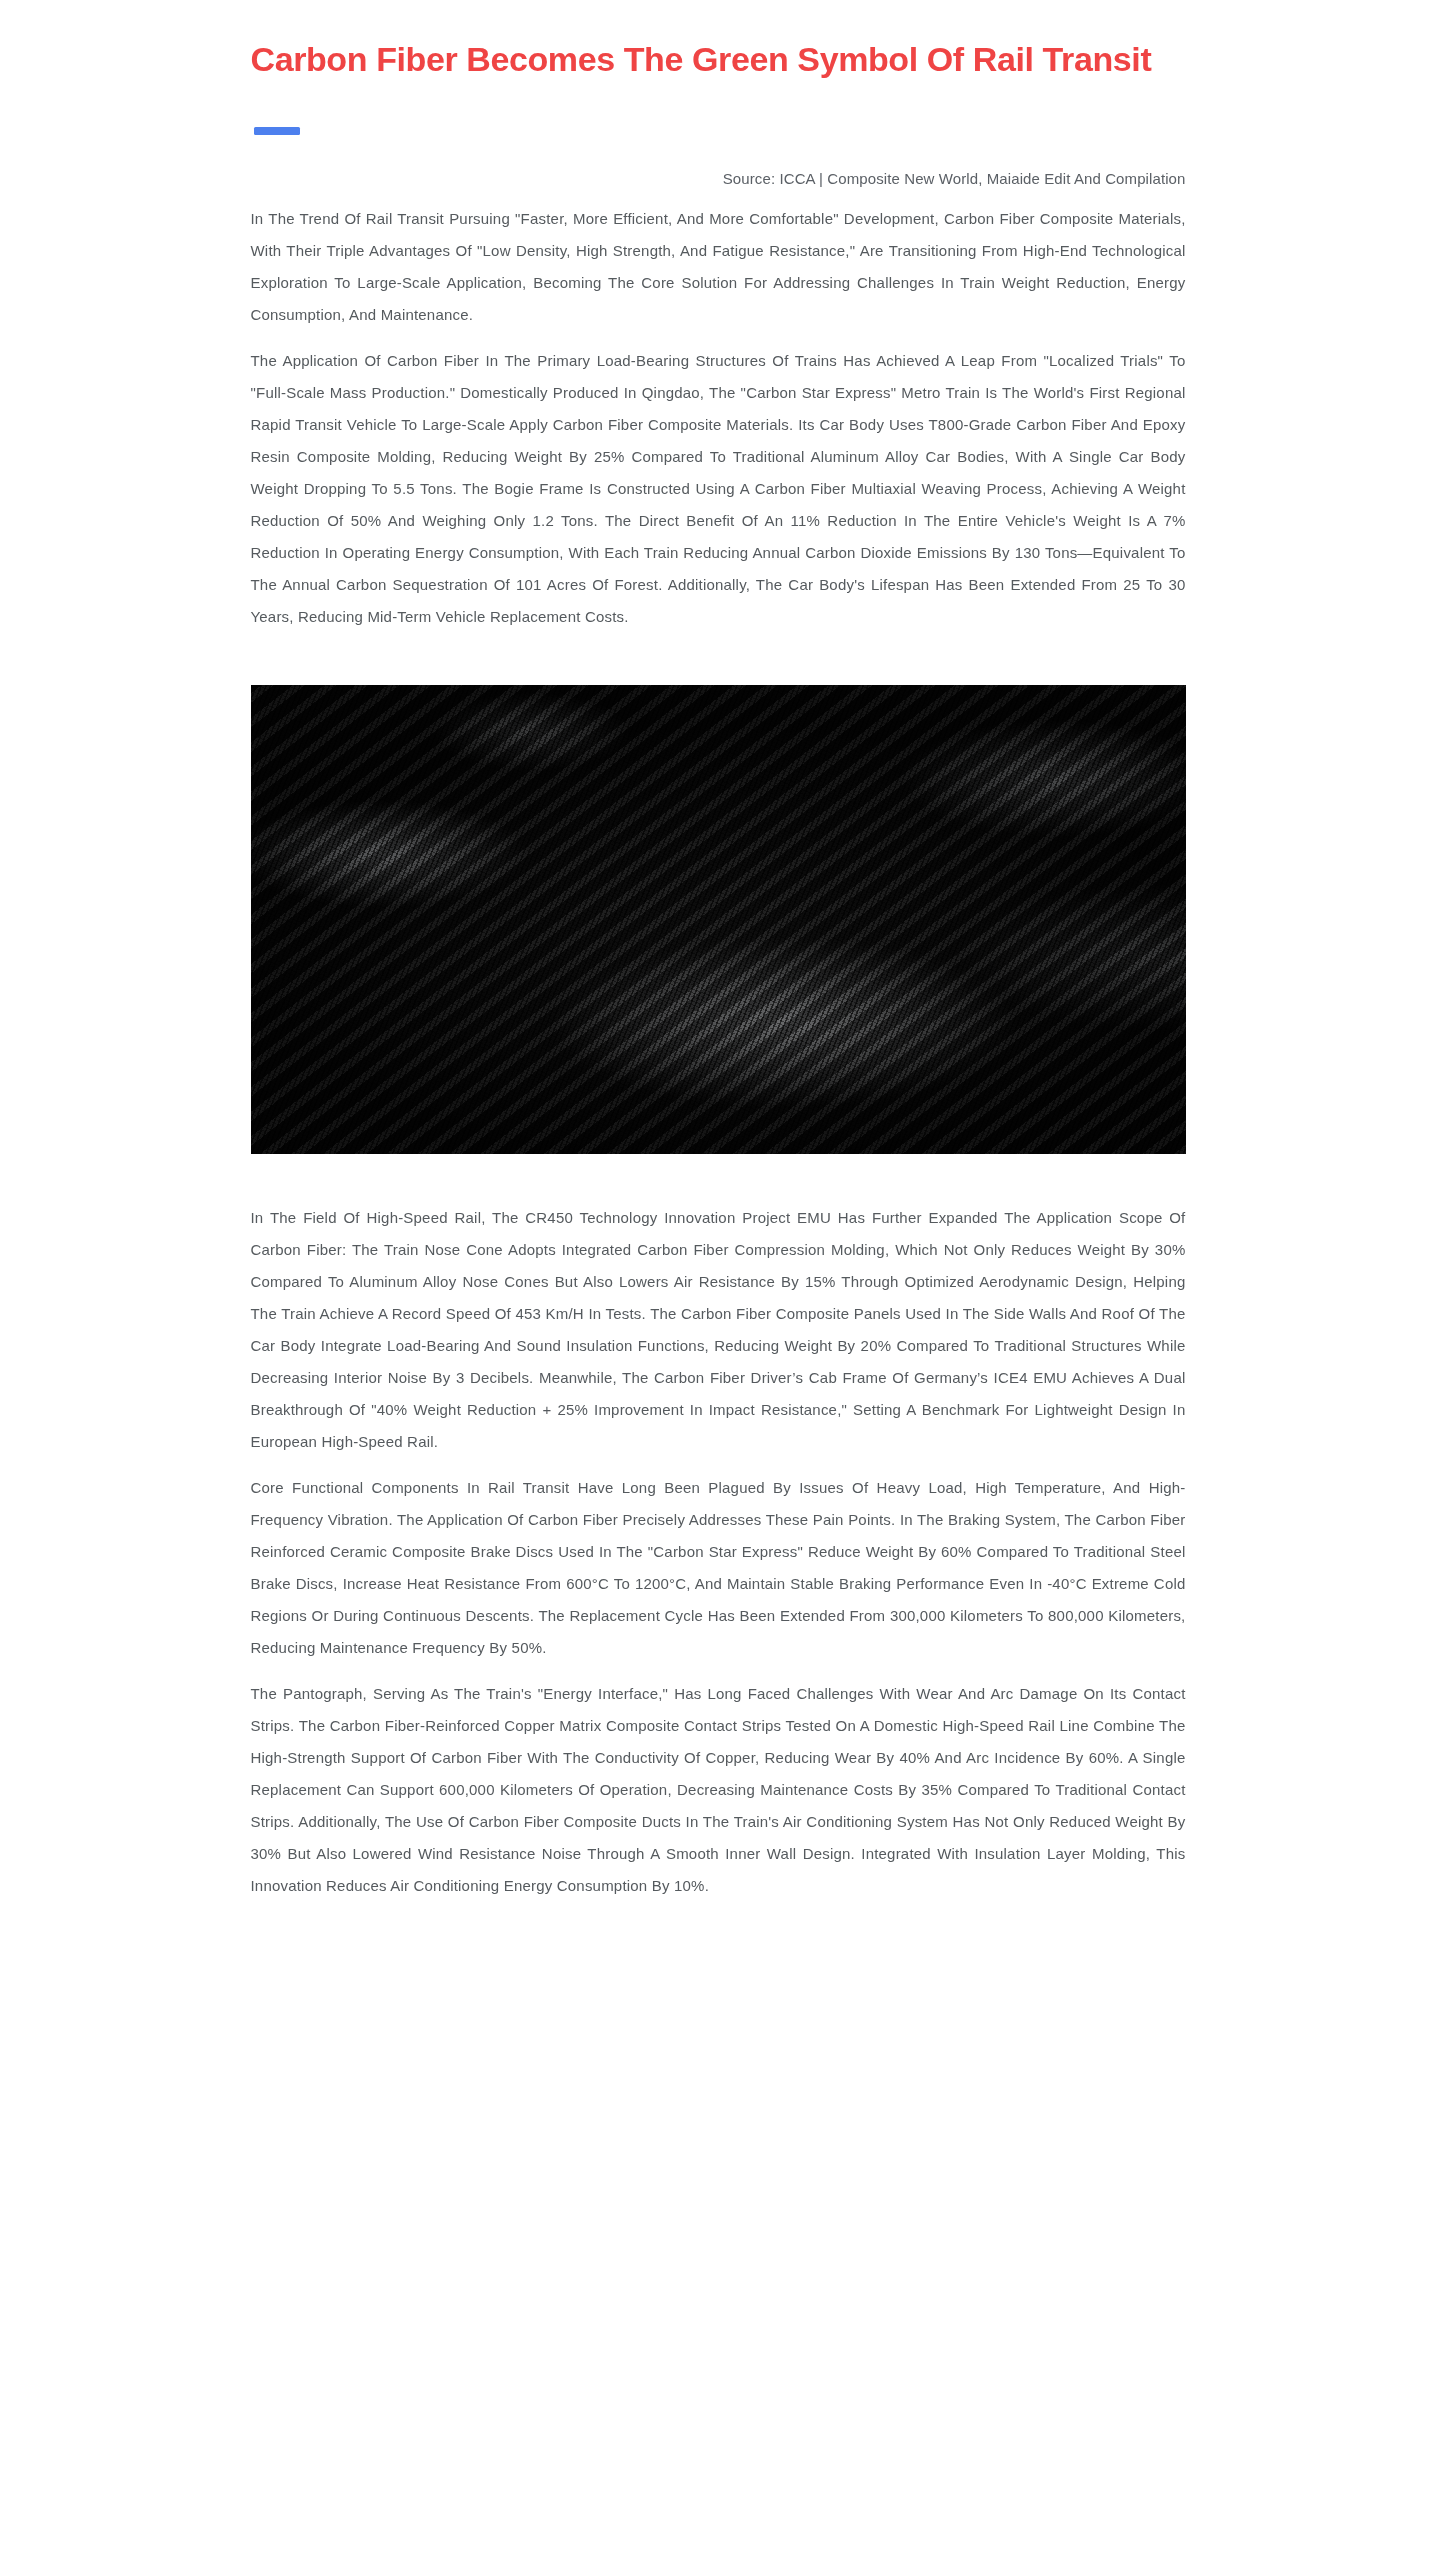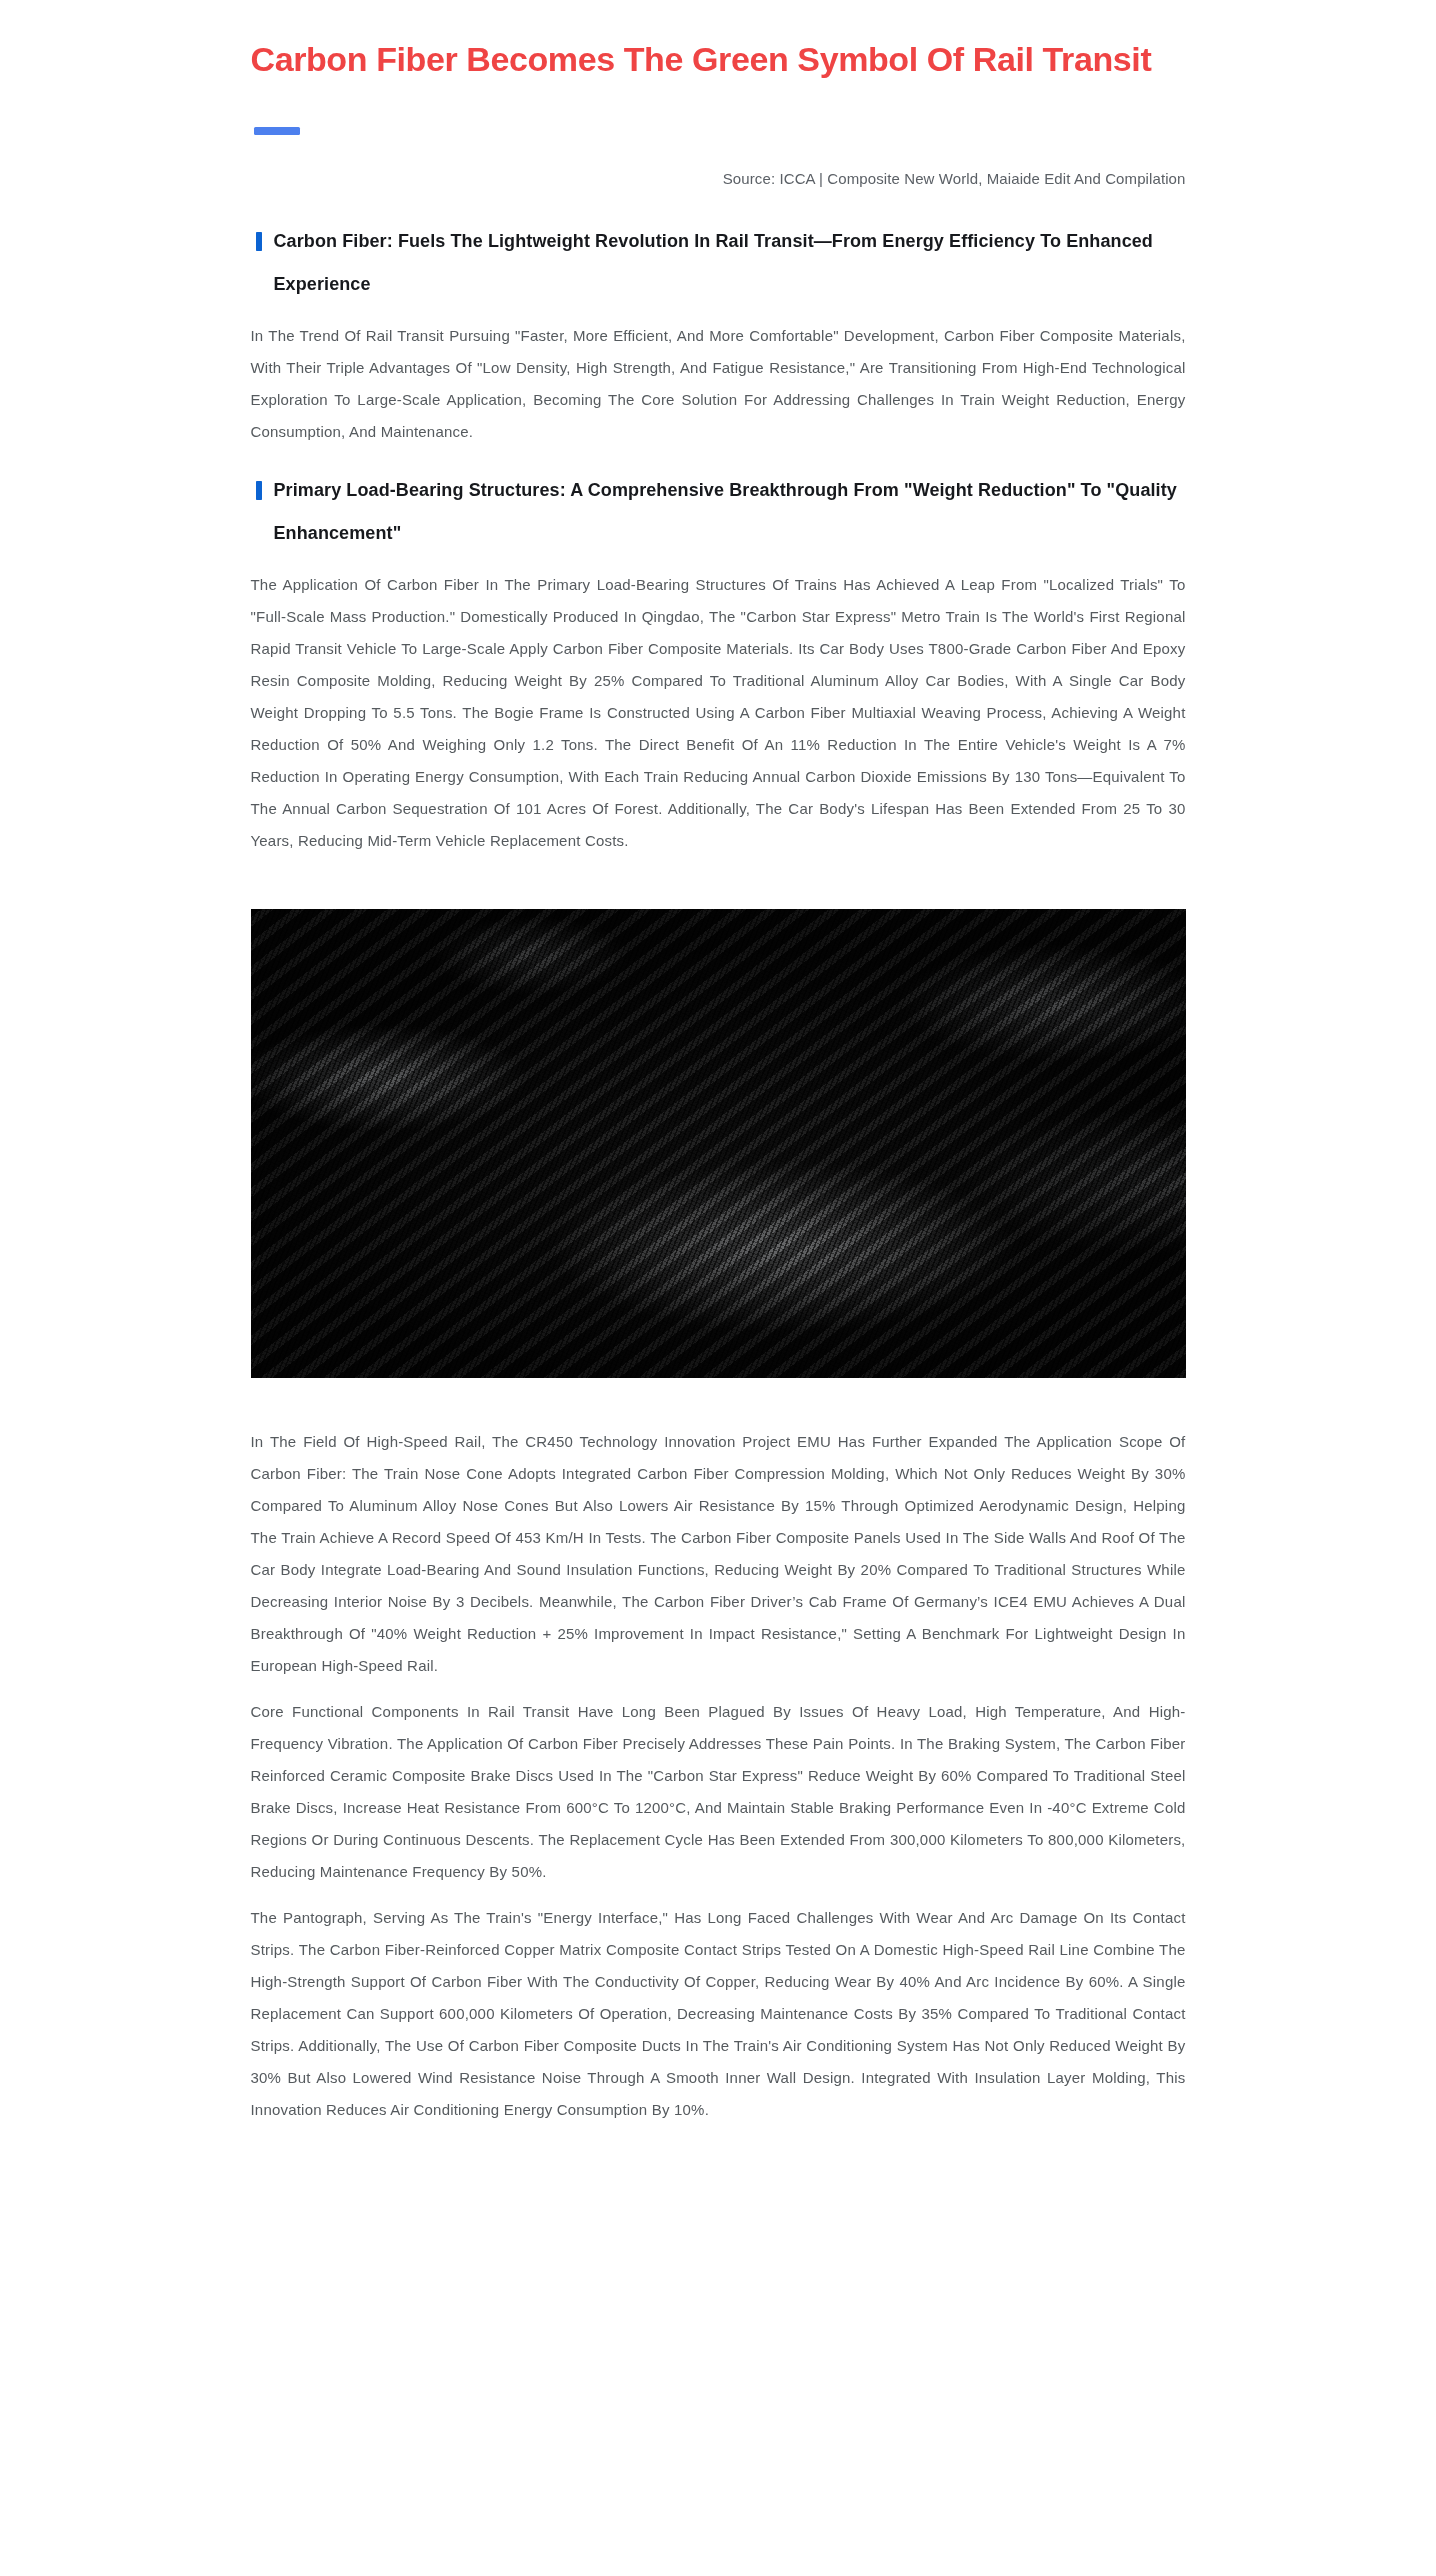--- a/index.html
+++ b/index.html
@@ -91,32 +91,24 @@
 
 <div class="page">
 
   <h1 class="article-title">Carbon Fiber Becomes The Green Symbol Of Rail Transit</h1>
 
   <div class="title-accent-dash"></div>
 
   <p class="source-line">Source: ICCA | Composite New World, Maiaide Edit And Compilation</p>
 
   <section>
-    <h2 class="section-heading h-mt-1">
-      <span class="heading-bar"></span>
-      <span>Carbon Fiber: Fuels The Lightweight Revolution In Rail Transit—From Energy Efficiency To Enhanced Experience</span>
-    </h2>
     <p class="body-paragraph">In The Trend Of Rail Transit Pursuing "Faster, More Efficient, And More Comfortable" Development, Carbon Fiber Composite Materials, With Their Triple Advantages Of "Low Density, High Strength, And Fatigue Resistance," Are Transitioning From High-End Technological Exploration To Large-Scale Application, Becoming The Core Solution For Addressing Challenges In Train Weight Reduction, Energy Consumption, And Maintenance.</p>
   </section>
 
   <section>
-    <h2 class="section-heading h-mt-2">
-      <span class="heading-bar"></span>
-      <span>Primary Load-Bearing Structures: A Comprehensive Breakthrough From "Weight Reduction" To "Quality Enhancement"</span>
-    </h2>
     <p class="body-paragraph">The Application Of Carbon Fiber In The Primary Load-Bearing Structures Of Trains Has Achieved A Leap From "Localized Trials" To "Full-Scale Mass Production." Domestically Produced In Qingdao, The "Carbon Star Express" Metro Train Is The World's First Regional Rapid Transit Vehicle To Large-Scale Apply Carbon Fiber Composite Materials. Its Car Body Uses T800-Grade Carbon Fiber And Epoxy Resin Composite Molding, Reducing Weight By 25% Compared To Traditional Aluminum Alloy Car Bodies, With A Single Car Body Weight Dropping To 5.5 Tons. The Bogie Frame Is Constructed Using A Carbon Fiber Multiaxial Weaving Process, Achieving A Weight Reduction Of 50% And Weighing Only 1.2 Tons. The Direct Benefit Of An 11% Reduction In The Entire Vehicle's Weight Is A 7% Reduction In Operating Energy Consumption, With Each Train Reducing Annual Carbon Dioxide Emissions By 130 Tons—Equivalent To The Annual Carbon Sequestration Of 101 Acres Of Forest. Additionally, The Car Body's Lifespan Has Been Extended From 25 To 30 Years, Reducing Mid-Term Vehicle Replacement Costs.</p>
 
     <figure class="cf-figure" style="margin-left:0;margin-right:0;"></figure>
 
     <p class="body-paragraph" style="margin-top:0;">In The Field Of High-Speed Rail, The CR450 Technology Innovation Project EMU Has Further Expanded The Application Scope Of Carbon Fiber: The Train Nose Cone Adopts Integrated Carbon Fiber Compression Molding, Which Not Only Reduces Weight By 30% Compared To Aluminum Alloy Nose Cones But Also Lowers Air Resistance By 15% Through Optimized Aerodynamic Design, Helping The Train Achieve A Record Speed Of 453 Km/H In Tests. The Carbon Fiber Composite Panels Used In The Side Walls And Roof Of The Car Body Integrate Load-Bearing And Sound Insulation Functions, Reducing Weight By 20% Compared To Traditional Structures While Decreasing Interior Noise By 3 Decibels. Meanwhile, The Carbon Fiber Driver’s Cab Frame Of Germany’s ICE4 EMU Achieves A Dual Breakthrough Of "40% Weight Reduction + 25% Improvement In Impact Resistance," Setting A Benchmark For Lightweight Design In European High-Speed Rail.</p>
   </section>
 
   <section>
     <p class="body-paragraph">Core Functional Components In Rail Transit Have Long Been Plagued By Issues Of Heavy Load, High Temperature, And High-Frequency Vibration. The Application Of Carbon Fiber Precisely Addresses These Pain Points. In The Braking System, The Carbon Fiber Reinforced Ceramic Composite Brake Discs Used In The "Carbon Star Express" Reduce Weight By 60% Compared To Traditional Steel Brake Discs, Increase Heat Resistance From 600°C To 1200°C, And Maintain Stable Braking Performance Even In -40°C Extreme Cold Regions Or During Continuous Descents. The Replacement Cycle Has Been Extended From 300,000 Kilometers To 800,000 Kilometers, Reducing Maintenance Frequency By 50%.</p>
     <p class="body-paragraph">The Pantograph, Serving As The Train's "Energy Interface," Has Long Faced Challenges With Wear And Arc Damage On Its Contact Strips. The Carbon Fiber-Reinforced Copper Matrix Composite Contact Strips Tested On A Domestic High-Speed Rail Line Combine The High-Strength Support Of Carbon Fiber With The Conductivity Of Copper, Reducing Wear By 40% And Arc Incidence By 60%. A Single Replacement Can Support 600,000 Kilometers Of Operation, Decreasing Maintenance Costs By 35% Compared To Traditional Contact Strips. Additionally, The Use Of Carbon Fiber Composite Ducts In The Train's Air Conditioning System Has Not Only Reduced Weight By 30% But Also Lowered Wind Resistance Noise Through A Smooth Inner Wall Design. Integrated With Insulation Layer Molding, This Innovation Reduces Air Conditioning Energy Consumption By 10%.</p>

